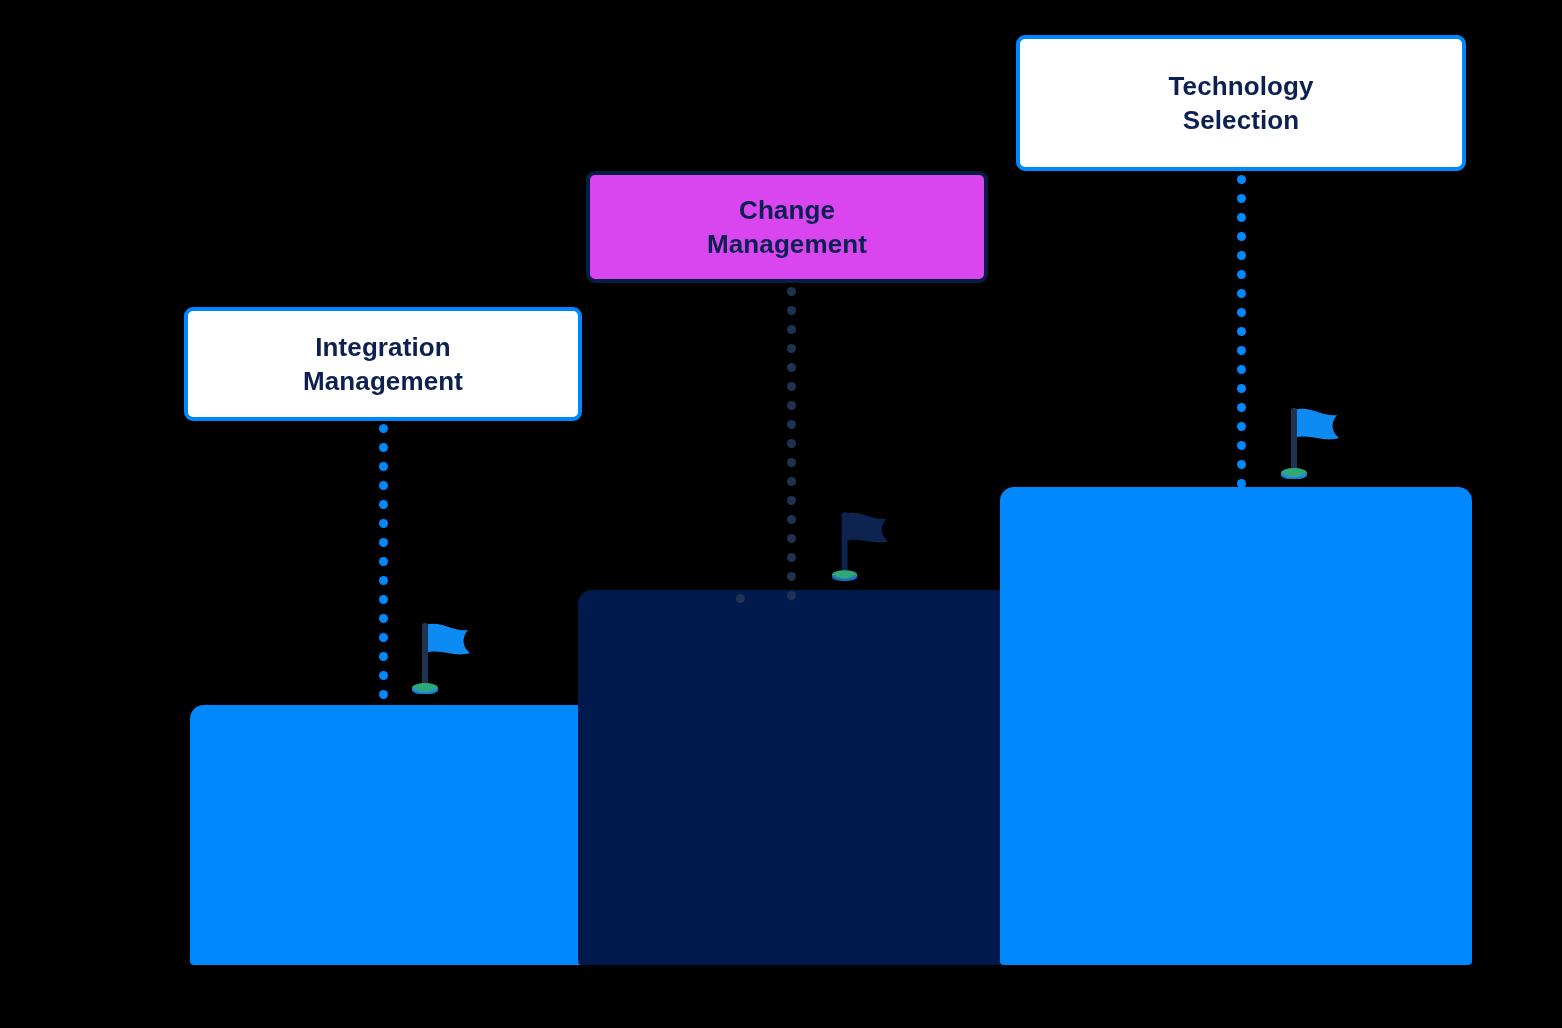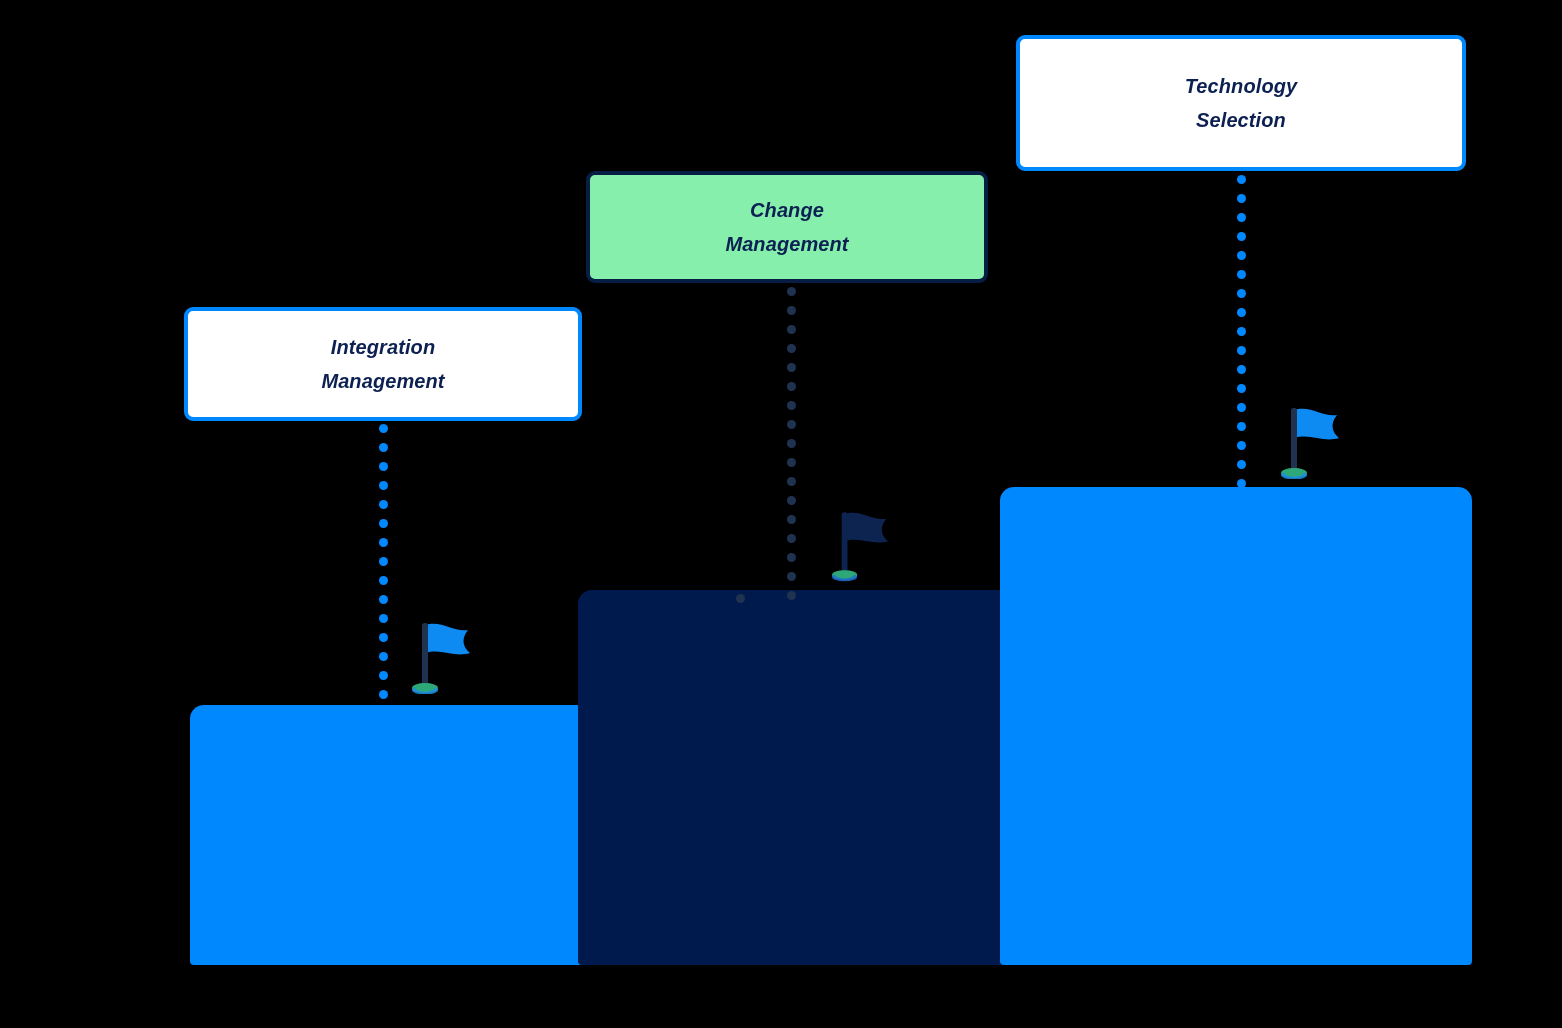--- a/index.html
+++ b/index.html
@@ -29,27 +29,26 @@
     border-radius: 9px;
     box-sizing: border-box;
     display: flex;
     align-items: center;
     justify-content: center;
     text-align: center;
     box-shadow: 0 2px 5px rgba(0,0,0,0.35);
   }
   .label-text {
     font-weight: bold;
-    font-size: 20px;
+    font-size: 26px;
     line-height: 34px;
     color: #0C2152;
     letter-spacing: 0.1px;
     white-space: pre-line;
     padding: 0 10px;
-    font-style: italic;
   }
 
   
   .connector {
     position: absolute;
     width: 9px;
   }
   .connector .dot {
     position: absolute;
     width: 9px;
@@ -159,21 +158,21 @@
         <ellipse cx="13" cy="66" rx="13" ry="5" fill="#2FA877"></ellipse>
         <ellipse cx="13" cy="68" rx="13" ry="4.5" fill="#1E8FE0" opacity="0.85"></ellipse>
         <ellipse cx="13" cy="65.5" rx="10" ry="4" fill="#2FA877"></ellipse>
       </svg></div>
 
   <div class="label-box" id="box-0" style="left: 184px; top: 307px; width: 398px; height: 114px; background: rgb(255, 255, 255); border: 4px solid rgb(0, 137, 255);">
     <span class="label-text" style="color: rgb(12, 33, 82);">Integration
 Management</span>
   </div>
 
-  <div class="label-box" id="box-1" style="left: 586px; top: 171px; width: 402px; height: 112px; background: #86efac; border: 4px solid rgb(8, 29, 68);">
+  <div class="label-box" id="box-1" style="left: 586px; top: 171px; width: 402px; height: 112px; background: #d946ef; border: 4px solid rgb(8, 29, 68);">
     <span class="label-text" style="color: rgb(12, 33, 82);">Change
 Management</span>
   </div>
 
   <div class="label-box" id="box-2" style="left: 1016px; top: 35px; width: 450px; height: 136px; background: rgb(255, 255, 255); border: 4px solid rgb(0, 137, 255);">
     <span class="label-text" style="color: rgb(12, 33, 82);">Technology
 Selection</span>
   </div>
 
 </div>

